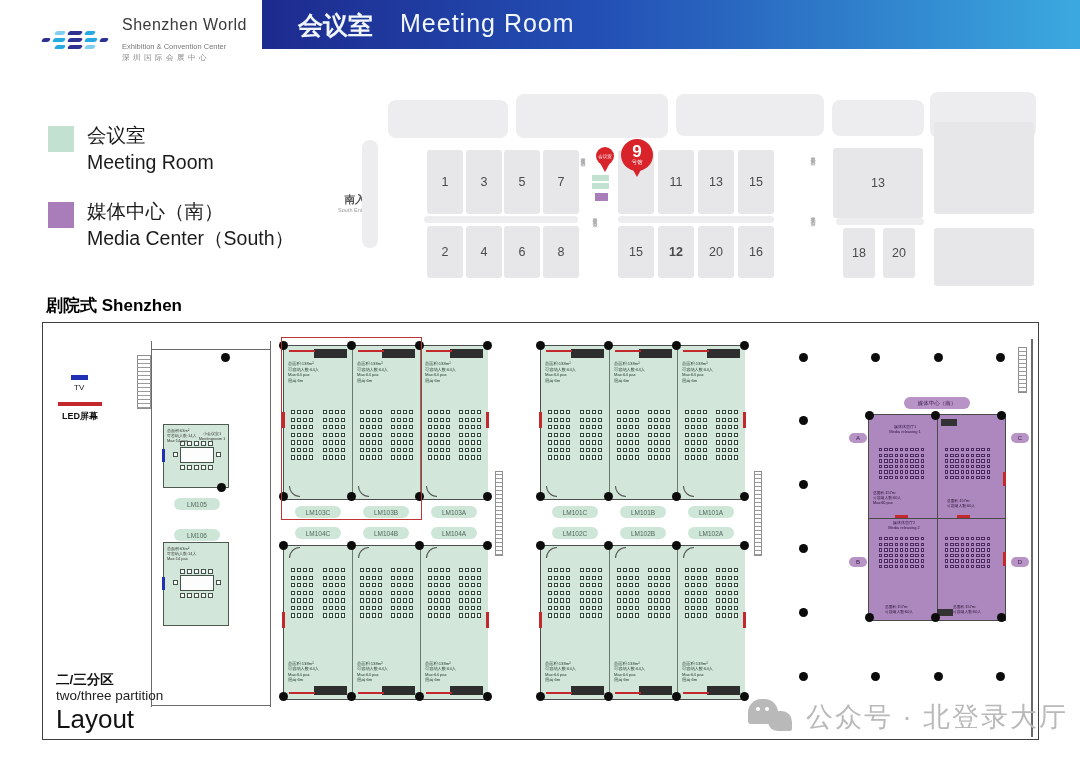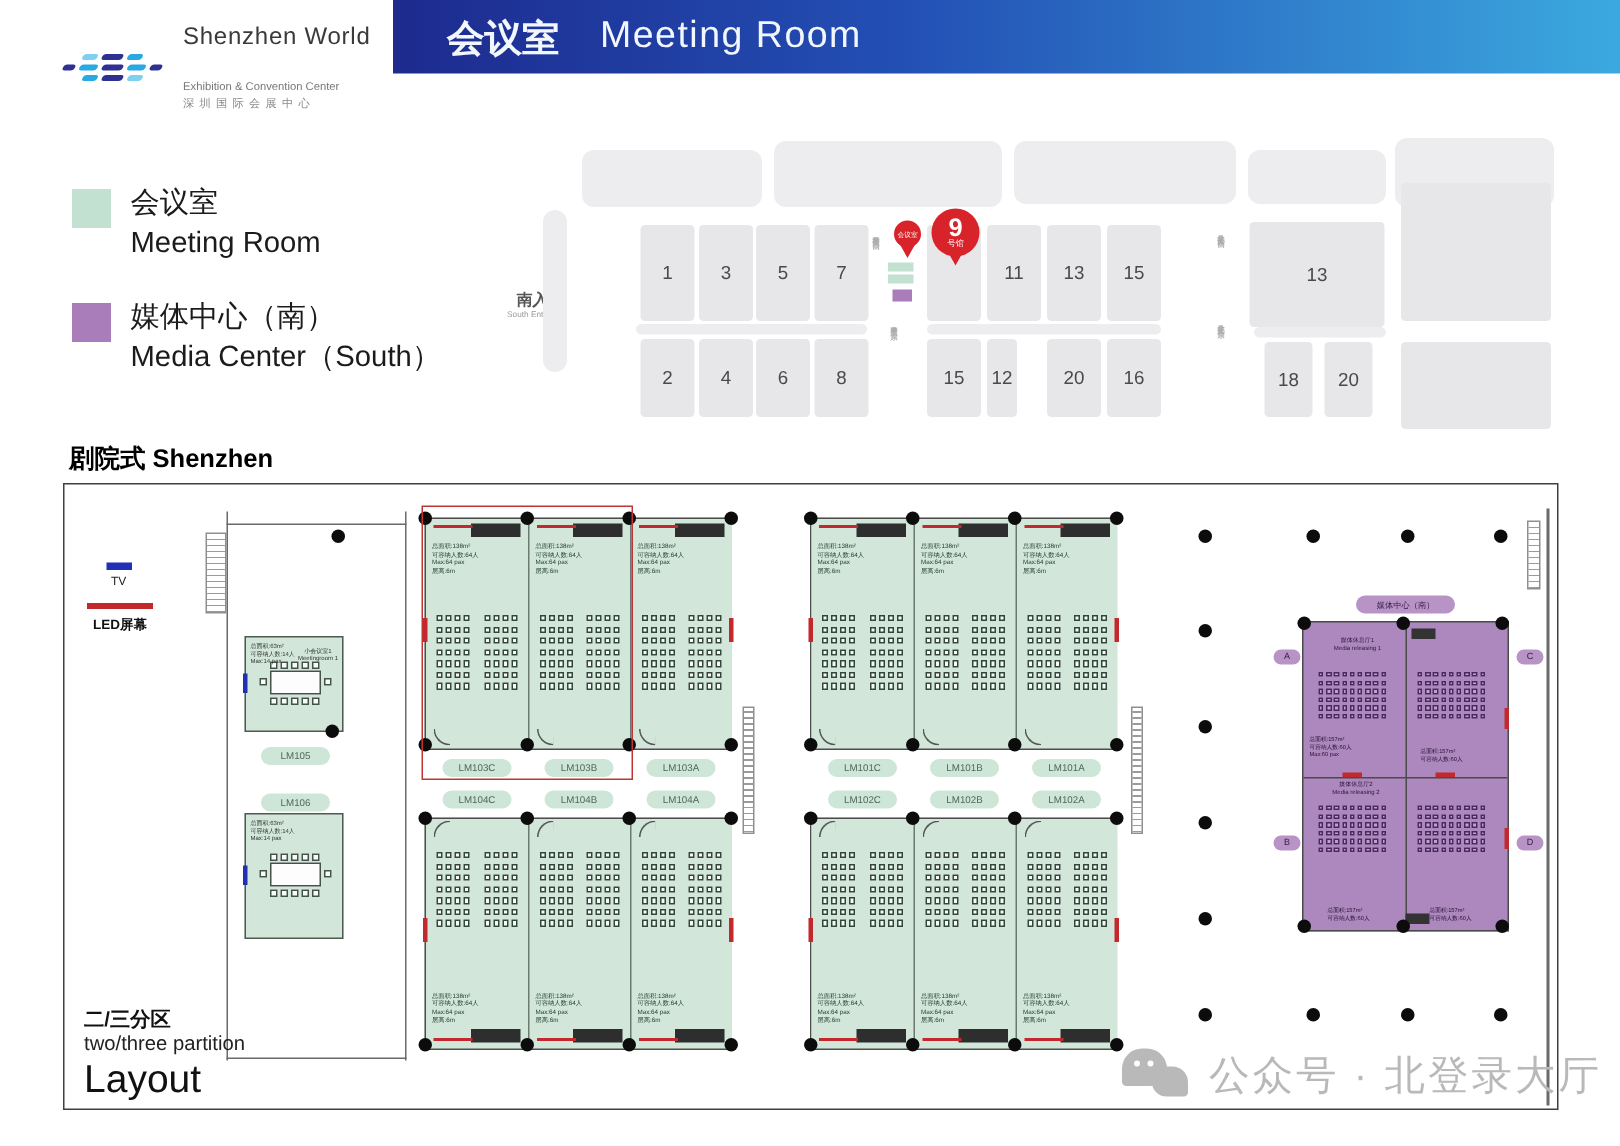--- a/index.html
+++ b/index.html
@@ -5,21 +5,21 @@
 *{margin:0;padding:0;box-sizing:border-box}
 html,body{width:1080px;height:764px}
 body{font-family:"Liberation Sans",sans-serif;background:#fff;position:relative;overflow:hidden}
 #app{position:absolute;inset:0}
 
 .logo{position:absolute;left:38px;top:16px;display:flex;gap:10px;align-items:center}
 .logo-mark{display:flex;flex-direction:column;gap:3px;align-items:center;width:74px}
 .lrow{display:flex;gap:3px}
 .lrow i{display:block;height:4px;border-radius:2px;transform:skewX(-25deg)}
 .logo-title{font-size:16px;color:#3a3a3a;letter-spacing:.5px}
-.logo-sub{font-size:7.5px;color:#777;margin-top:19px}
+.logo-sub{font-size:7.5px;color:#777;margin-top:8px}
 .logo-cn{font-size:7.5px;color:#8a8a8a;letter-spacing:3.5px;margin-top:2px}
 .hbar{position:absolute;left:262px;top:0;width:818px;height:49px;background:linear-gradient(90deg,#1d2a8e 0%,#2350b5 42%,#3ba9df 100%);color:#f2f7fd}
 .hbar-cn{position:absolute;left:36px;top:9px;font-size:25px;font-weight:700}
 .hbar-en{position:absolute;left:138px;top:9px;font-size:25px;font-weight:500;letter-spacing:1px}
 .hbar-loc{position:absolute;left:372px;top:13px;font-size:20.5px;font-weight:500}
 
 .legend{position:absolute;left:48px;top:122px}
 .litem{display:flex;gap:13px;margin-bottom:22px}
 .lswatch{width:26px;height:26px;margin-top:4px;flex:0 0 26px}
 .llabel div{font-size:19.5px;color:#1b1b1b;line-height:27px;font-weight:500}
@@ -538,21 +538,21 @@
     <div class="hall" style="left: 618px; top: 150px; width: 36px; height: 64px;"></div>
     <div class="hall" style="left: 658px; top: 150px; width: 36px; height: 64px;">11</div>
     <div class="hall" style="left: 698px; top: 150px; width: 36px; height: 64px;">13</div>
     <div class="hall" style="left: 738px; top: 150px; width: 36px; height: 64px;">15</div>
     <div class="hall" style="left: 833px; top: 148px; width: 90px; height: 70px;">13</div>
     <div class="hall" style="left: 427px; top: 226px; width: 36px; height: 52px;">2</div>
     <div class="hall" style="left: 466px; top: 226px; width: 36px; height: 52px;">4</div>
     <div class="hall" style="left: 504px; top: 226px; width: 36px; height: 52px;">6</div>
     <div class="hall" style="left: 543px; top: 226px; width: 36px; height: 52px;">8</div>
     <div class="hall" style="left: 618px; top: 226px; width: 36px; height: 52px;">15</div>
-    <div class="hall" style="left: 658px; top: 226px; width: 20px; height: 52px;">12</div>
+    <div class="hall" style="left: 658px; top: 226px; width: 36px; height: 52px; font-weight: bold;">12</div>
     <div class="hall" style="left: 698px; top: 226px; width: 36px; height: 52px;">20</div>
     <div class="hall" style="left: 738px; top: 226px; width: 36px; height: 52px;">16</div>
     <div class="hall" style="left: 843px; top: 228px; width: 32px; height: 50px;">18</div>
     <div class="hall" style="left: 883px; top: 228px; width: 32px; height: 50px;">20</div>
     <div class="hall" style="left: 934px; top: 122px; width: 100px; height: 92px;"></div>
     <div class="hall" style="left: 934px; top: 228px; width: 100px; height: 58px;"></div>
     <div class="block" style="left: 283px; top: 345px; width: 204px; height: 155px;">
       <div class="room room--top" style="left: 0px; top: 0px; width: 68px; height: 152px;">
         <div class="stage"></div>
         <div class="ledline"></div>

